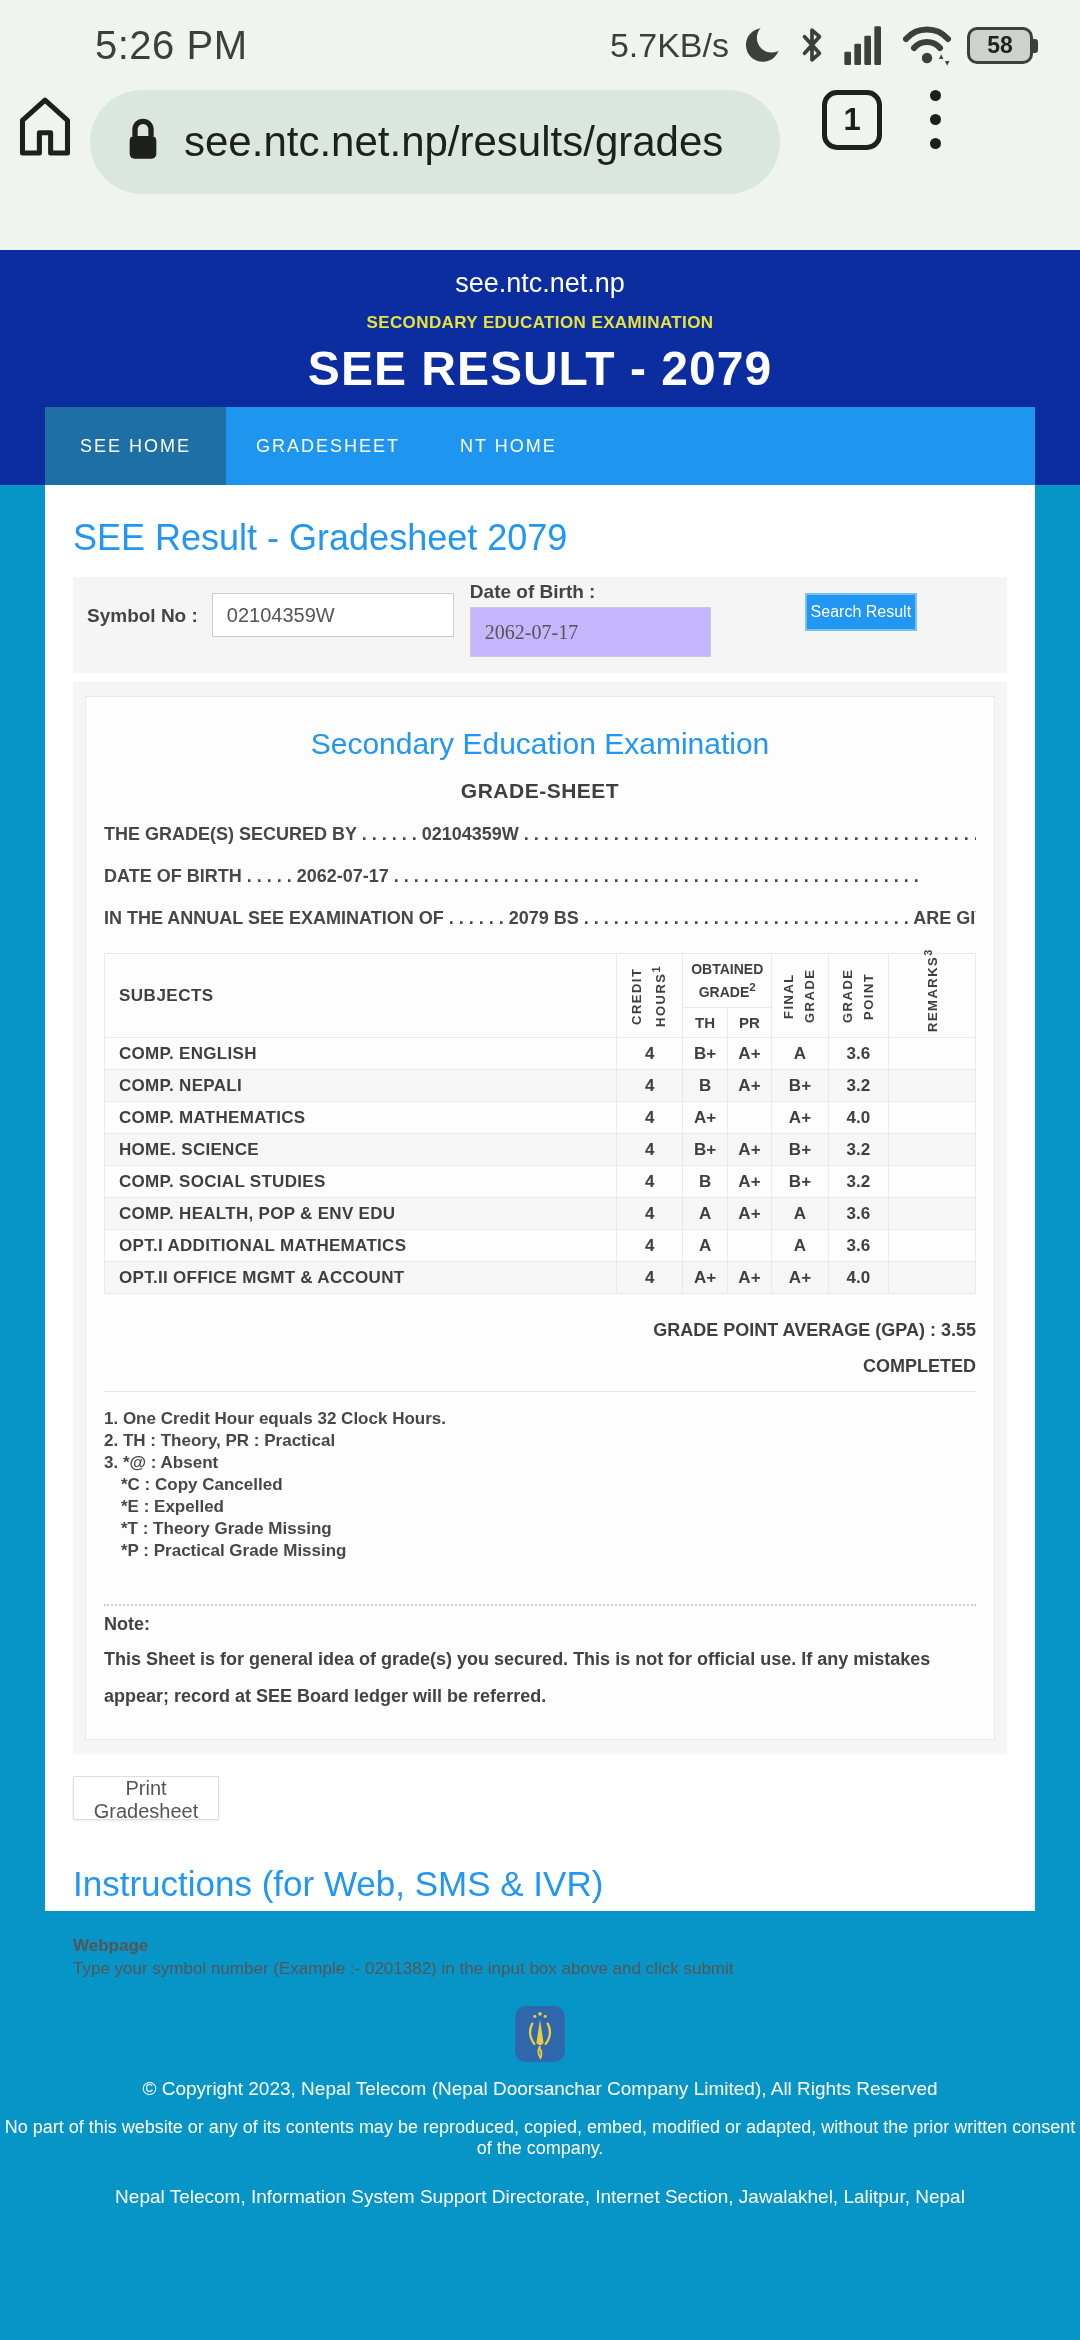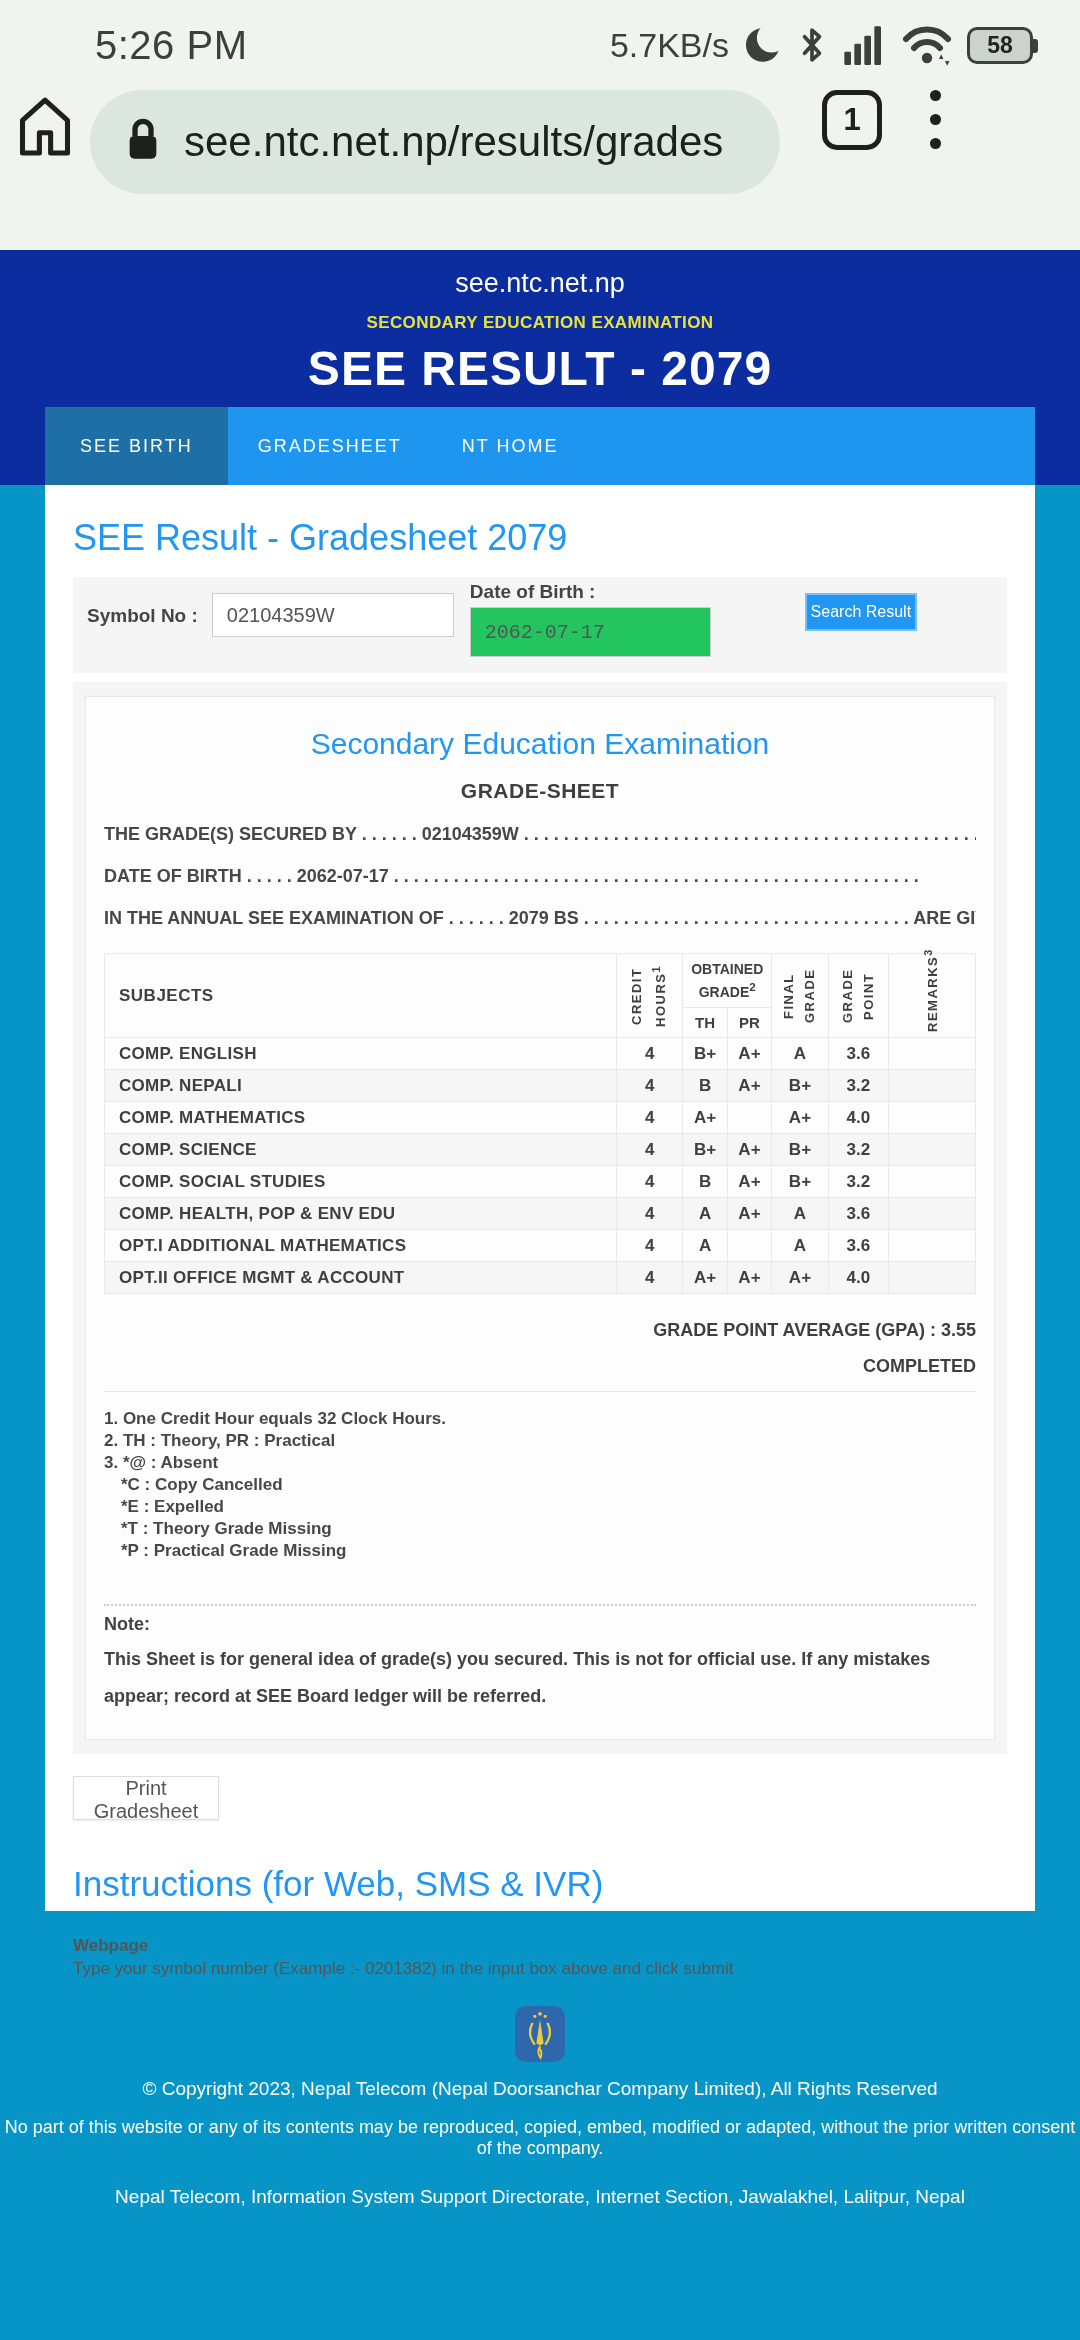--- a/index.html
+++ b/index.html
@@ -58,22 +58,22 @@
   
   .form-panel { margin-top:18px; background:#f5f5f5; height:96px; display:flex;
     align-items:flex-start; padding:0 14px; }
   .form-panel .lbl { font-size:19px; font-weight:700; color:#444; }
   .sym-lbl { margin-top:28px; }
   .sym-input { margin-left:14px; margin-top:16px; width:242px; height:44px;
     border:1px solid #ccc; background:#fff; font-size:20px; color:#555; padding:0 14px;
     font-family:"Liberation Sans", sans-serif; }
   .dob-group { margin-left:16px; margin-top:4px; }
   .dob-input { margin-top:4px; width:241px; height:50px; border:1px solid #ccc;
-    background:#22c55e; font-size:20px; color:#555; padding:0 14px;
-    font-family:Liberation Mono, monospace; display:block; }
+    background:#c4b5fd; font-size:20px; color:#555; padding:0 14px;
+    font-family:Liberation Serif, serif; display:block; }
   .search-btn { margin-left:94px; margin-top:16px; width:112px; height:38px;
     background:#2196f3; border:2px solid #7bc0f5; color:#fff; font-size:16px;
     font-family:"Liberation Sans", sans-serif; cursor:pointer; }
 
   
   .sheet-outer { margin-top:9px; background:#f5f5f5; padding:14px 12px; }
   .sheet-card { background:#fdfdfd; border:1px solid #e9e9e9; padding:18px 18px 24px; min-height:920px; }
   .sheet-title { margin-top:12px; text-align:center; color:#2196f3; font-size:30px; }
   .sheet-sub { margin-top:18px; text-align:center; color:#3f3f3f; font-size:21px;
     font-weight:700; letter-spacing:0.5px; }
@@ -194,21 +194,21 @@
 
   <div class="page">
 
     <div class="site-header">
       <div class="domain">see.ntc.net.np</div>
       <div class="subtitle">SECONDARY EDUCATION EXAMINATION</div>
       <div class="maintitle">SEE RESULT - 2079</div>
     </div>
 
     <div class="nav">
-      <div class="tab active">SEE BIRTH</div>
+      <div class="tab active">SEE HOME</div>
       <div class="tab">GRADESHEET</div>
       <div class="tab">NT HOME</div>
     </div>
 
     <div class="container">
       <div class="h2">SEE Result - Gradesheet 2079</div>
 
       
       <div class="form-panel">
         <span class="lbl sym-lbl">Symbol No :</span>
@@ -275,21 +275,21 @@
               <tr>
                   <td class="subj">COMP. MATHEMATICS</td>
                   <td>4</td>
                   <td>A+</td>
                   <td></td>
                   <td>A+</td>
                   <td>4.0</td>
                   <td></td>
                 </tr>
               <tr>
-                  <td class="subj">COMP. SCIENCE</td>
+                  <td class="subj">HOME. SCIENCE</td>
                   <td>4</td>
                   <td>B+</td>
                   <td>A+</td>
                   <td>B+</td>
                   <td>3.2</td>
                   <td></td>
                 </tr>
               <tr>
                   <td class="subj">COMP. SOCIAL STUDIES</td>
                   <td>4</td>

